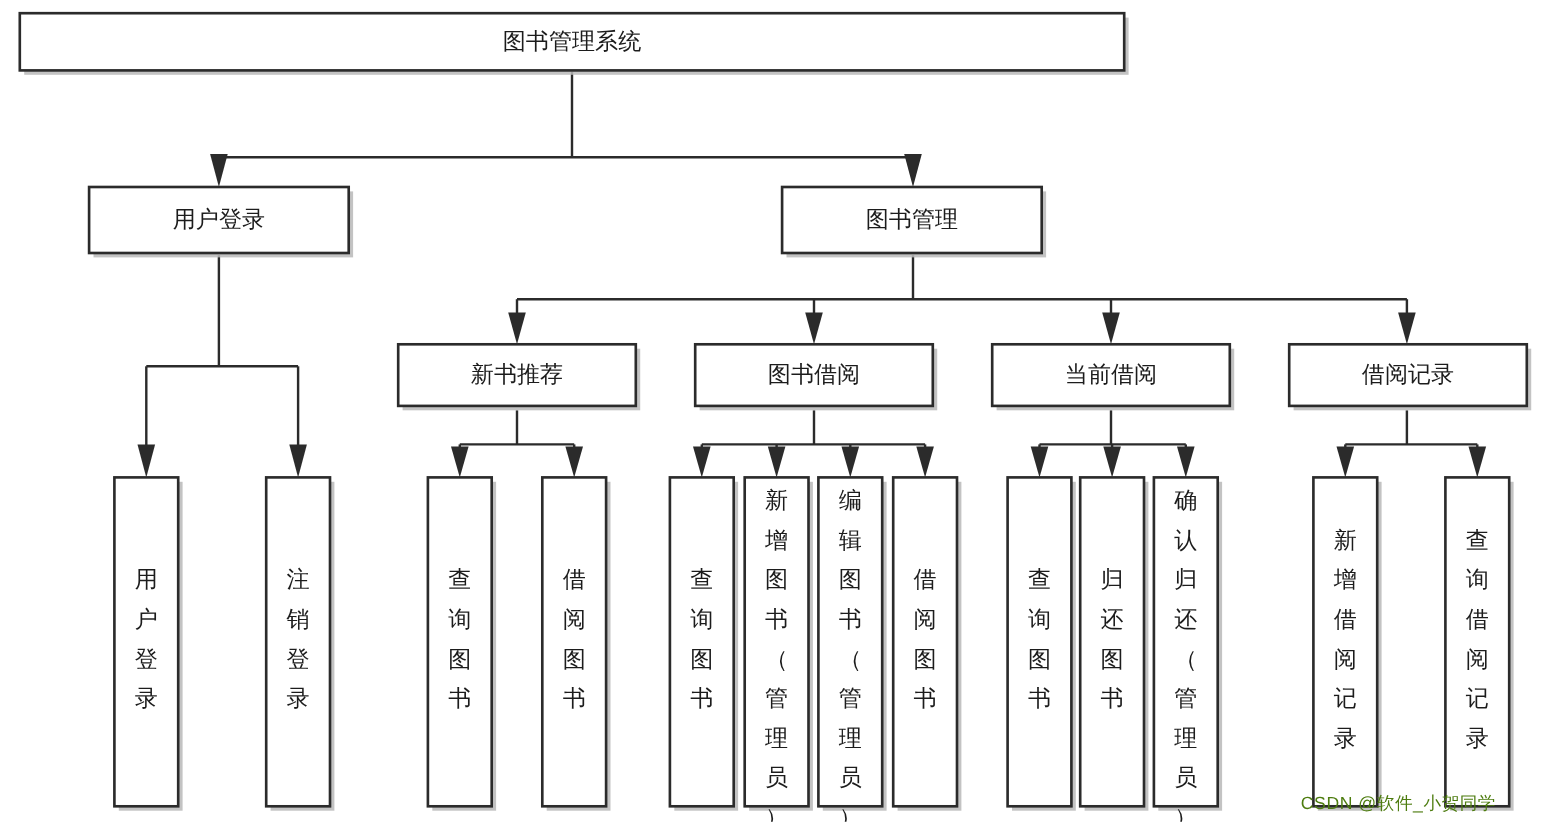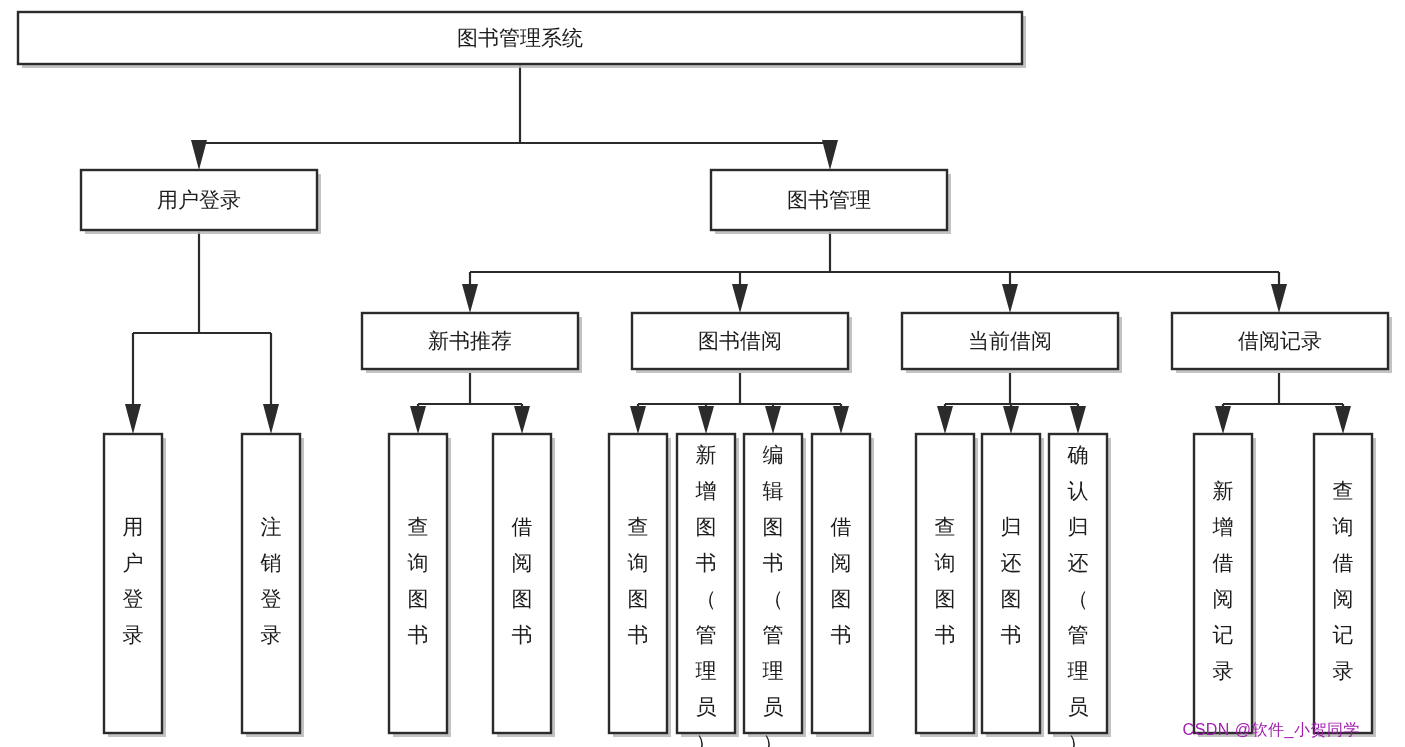--- a/index.html
+++ b/index.html
@@ -58,21 +58,21 @@
     font-size: 21px;
     fill: #1c1c1c;
     text-anchor: middle;
   }
   .watermark {
     position: absolute;
     right: 12px;
     bottom: 6px;
     font-family: "Liberation Sans", "DejaVu Sans", sans-serif;
     font-size: 16px;
-    color: #a21caf;
+    color: #4d7c0f;
     letter-spacing: 0.5px;
     white-space: nowrap;
     pointer-events: none;
   }
 </style>
 </head>
 <body>
 
 <div id="diagram-root">
 

